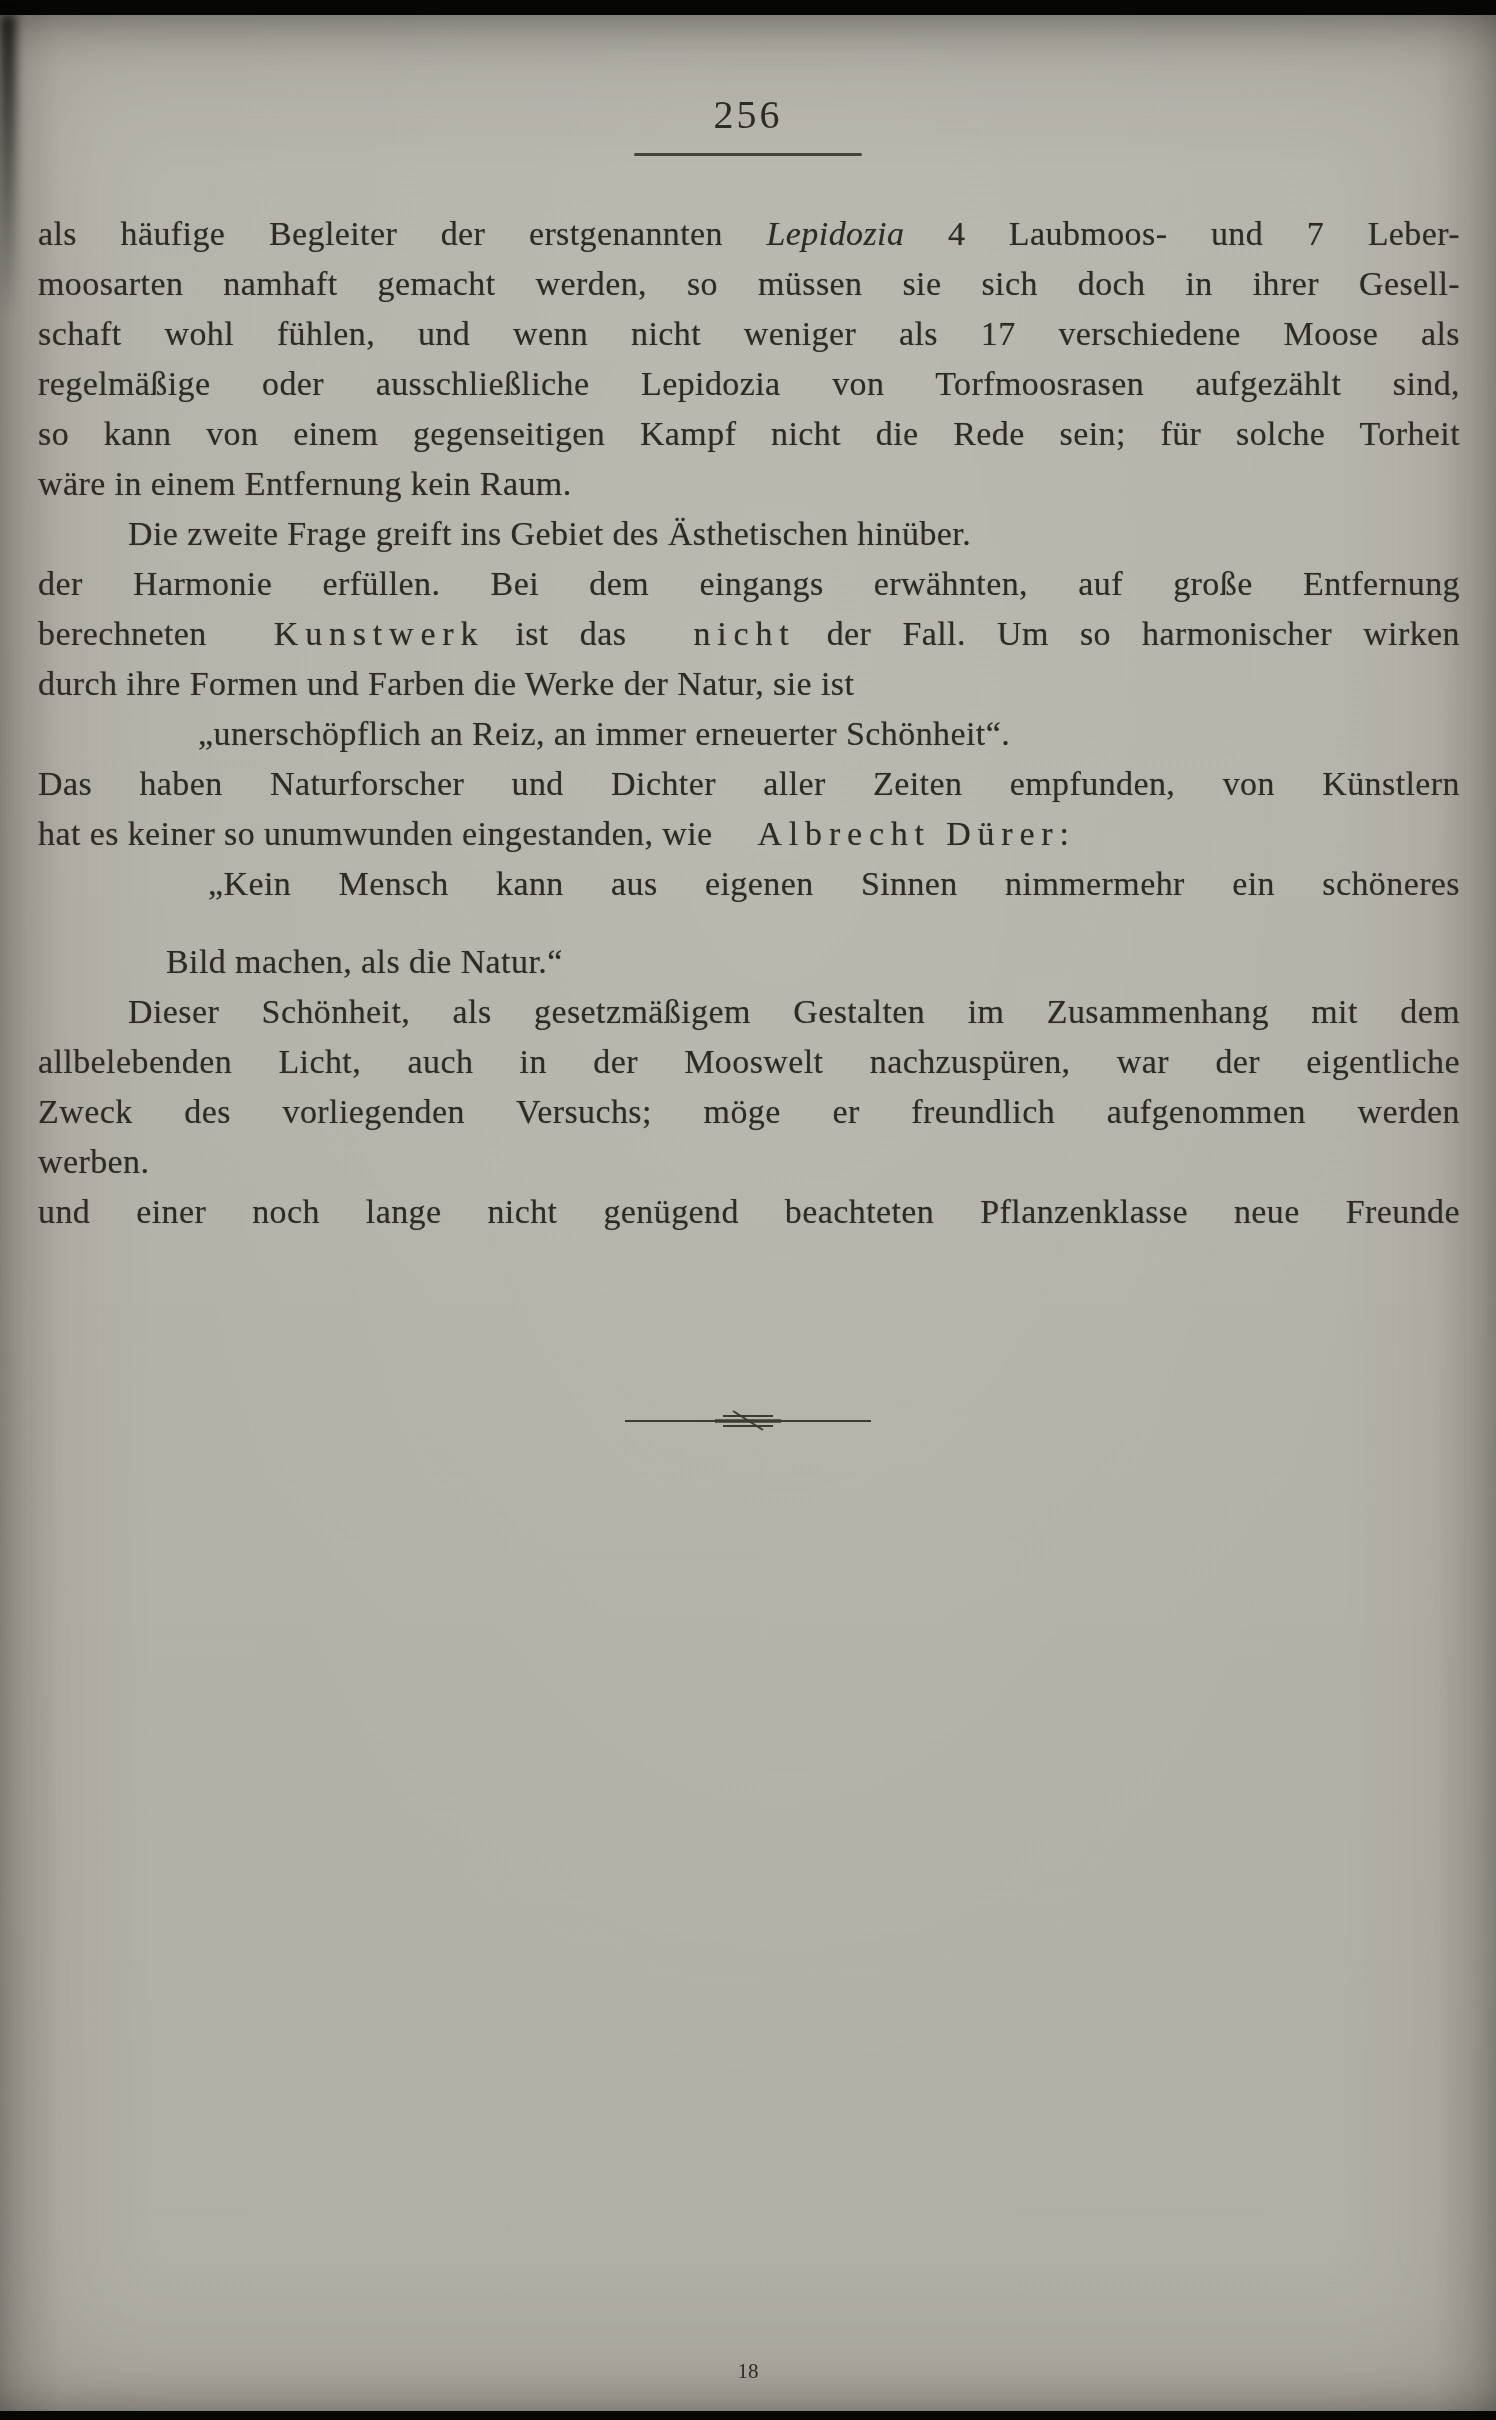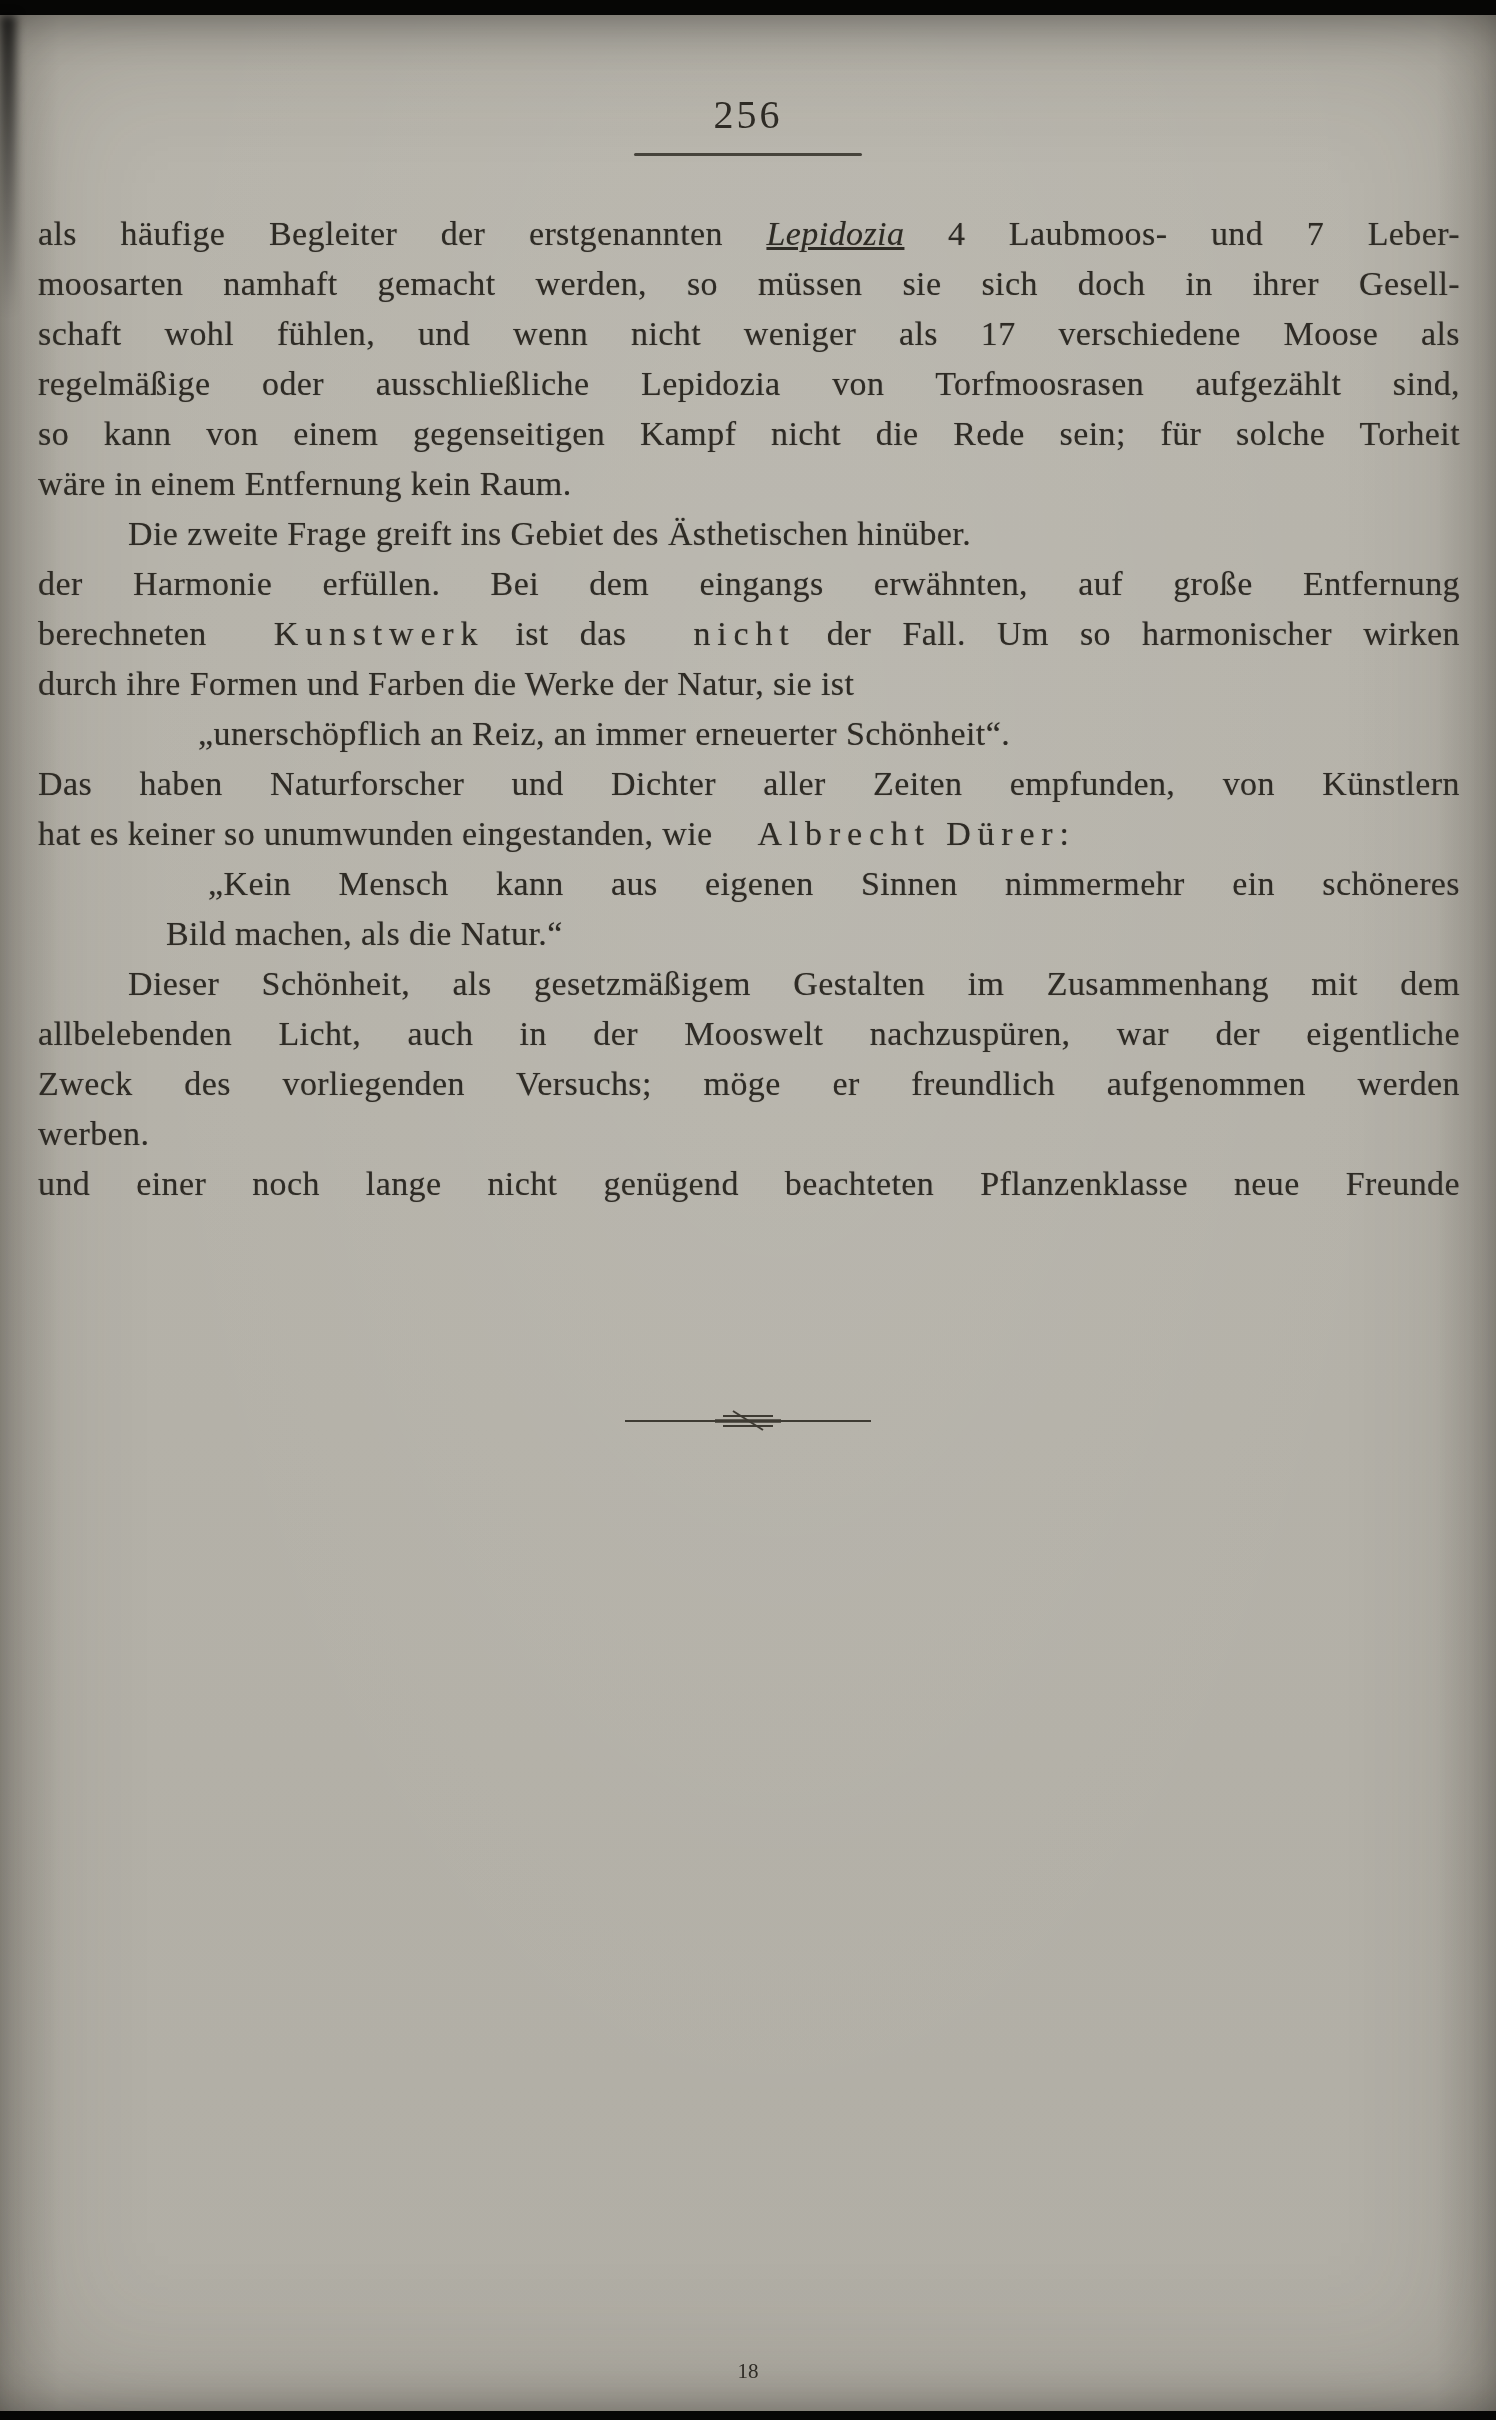--- a/index.html
+++ b/index.html
@@ -49,21 +49,21 @@
   .content {
     position: absolute;
     top: 194px; left: 38px; right: 36px;
     font-size: 34px;
     line-height: 50px;
     text-shadow: 0 0 1px rgba(46,43,37,0.45);
     letter-spacing: 0.012em;
   }
   .line { text-align: left; white-space: normal; }
   .line.just { text-align: justify; text-align-last: justify; }
-  .it { font-style: italic; text-decoration: underline; }
+  .it { font-style: italic; }
   .sp { letter-spacing: 0.20em; margin-left: 36px; }
   .divider {
     position: absolute; top: 1392px; left: 0; right: 0;
     display: flex; justify-content: center;
   }
   .footer {
     position: absolute; top: 2344px; left: 0; right: 0;
     text-align: center;
     font-size: 21px;
     color: var(--ink, #2e2b25);
@@ -89,21 +89,21 @@
         <div class="line just"><span>so kann von einem gegenseitigen Kampf nicht die Rede sein; für solche Torheit</span></div>
         <div class="line"><span>wäre in einem Entfernung kein Raum.</span></div>
         <div class="line" style="padding-left: 90px;"><span>Die zweite Frage greift ins Gebiet des Ästhetischen hinüber.</span></div>
         <div class="line just"><span>der Harmonie erfüllen.  Bei dem eingangs erwähnten, auf große Entfernung</span></div>
         <div class="line just"><span>berechneten </span><span class="sp">Kunstwerk</span><span> ist das </span><span class="sp">nicht</span><span> der Fall.  Um so harmonischer wirken</span></div>
         <div class="line"><span>durch ihre Formen und Farben die Werke der Natur, sie ist</span></div>
         <div class="line" style="padding-left: 160px;"><span>„unerschöpflich an Reiz, an immer erneuerter Schönheit“.</span></div>
         <div class="line just"><span>Das haben Naturforscher und Dichter aller Zeiten empfunden, von Künstlern</span></div>
         <div class="line"><span>hat es keiner so unumwunden eingestanden, wie </span><span class="sp">Albrecht Dürer</span><span>:</span></div>
         <div class="line just" style="padding-left: 170px;"><span>„Kein Mensch kann aus eigenen Sinnen nimmermehr ein schöneres</span></div>
-        <div class="line" style="padding-left: 128px;"><span>Bild machen, als die Natur.“</span></div>
+        <div class="line" style="padding-left: 128px; margin-top: 28px;"><span>Bild machen, als die Natur.“</span></div>
         <div class="line just" style="padding-left: 90px;"><span>Dieser Schönheit, als gesetzmäßigem Gestalten im Zusammenhang mit dem</span></div>
         <div class="line just"><span>allbelebenden Licht, auch in der Mooswelt nachzuspüren, war der eigentliche</span></div>
         <div class="line just"><span>Zweck des vorliegenden Versuchs; möge er freundlich aufgenommen werden</span></div>
         <div class="line"><span>werben.</span></div>
         <div class="line just"><span>und einer noch lange nicht genügend beachteten Pflanzenklasse neue Freunde</span></div>
       </div>
 
     <div class="divider">
       <svg width="250" height="26" viewBox="0 0 250 26">
         <g stroke="#3e3b33" fill="none">

